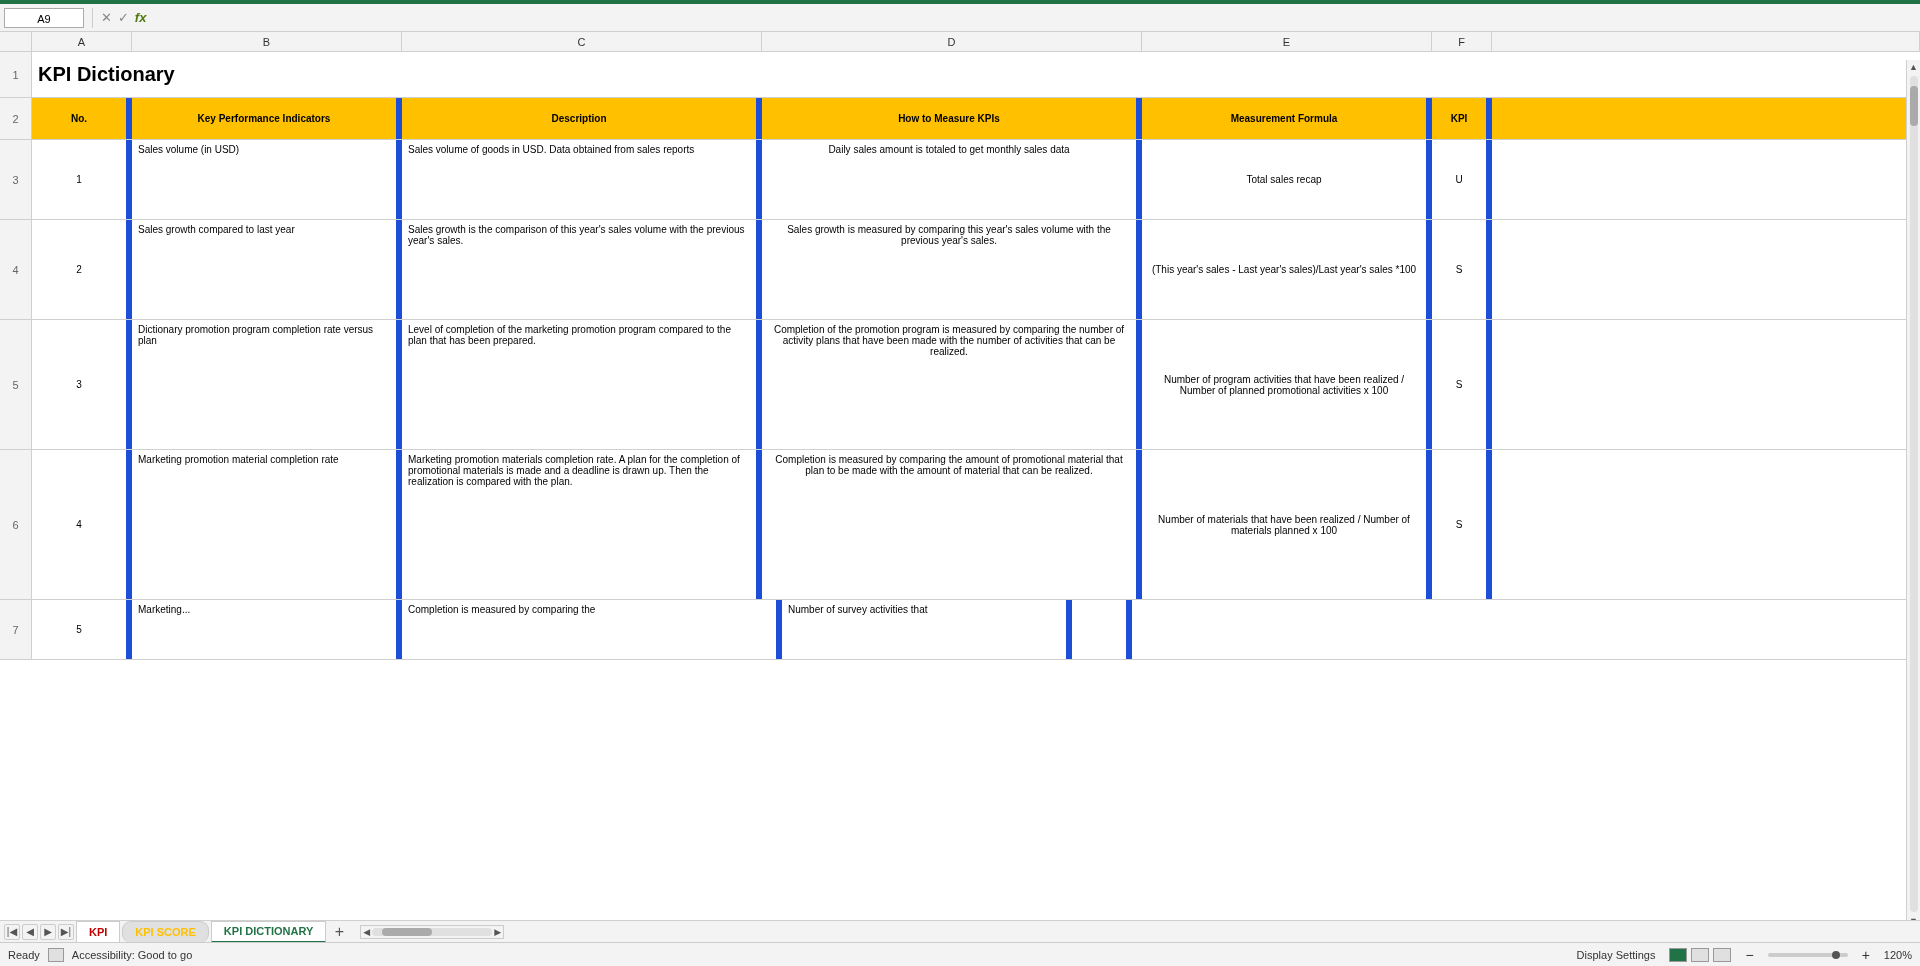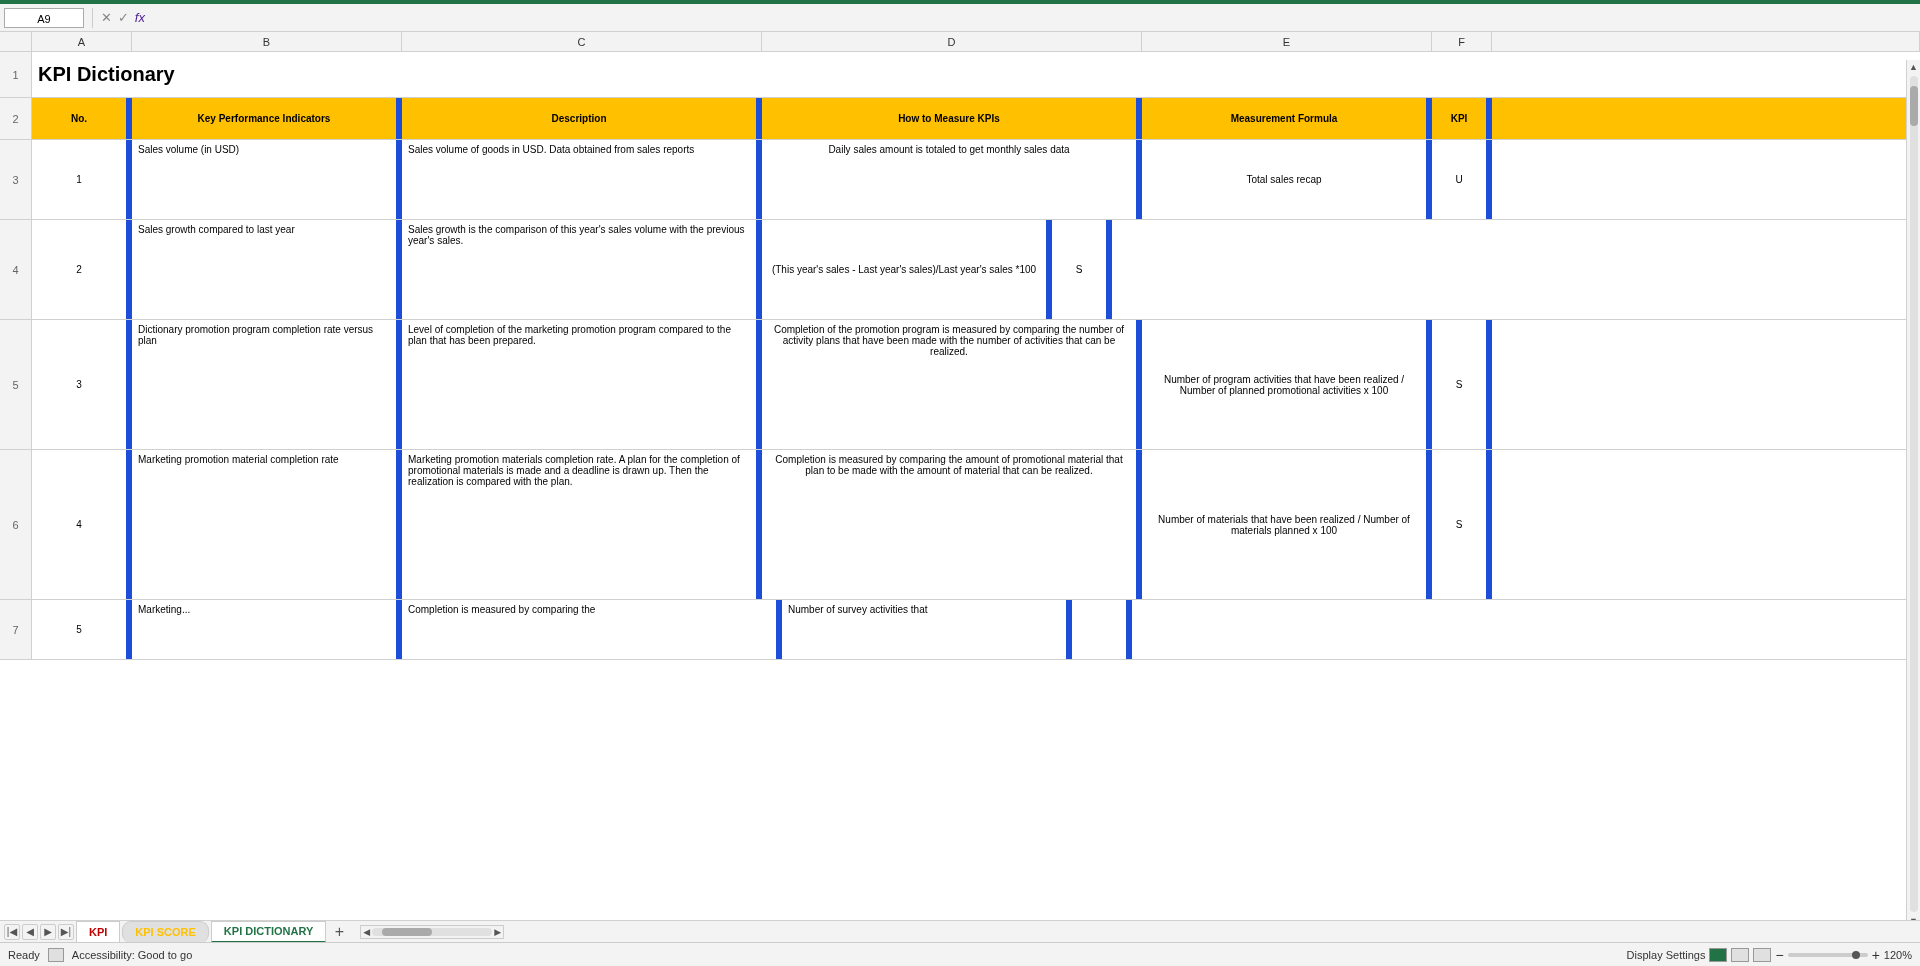--- a/index.html
+++ b/index.html
@@ -201,21 +201,21 @@
     }
     .status-left {
       display: flex;
       align-items: center;
       gap: 8px;
       flex: 1;
     }
     .status-right {
       display: flex;
       align-items: center;
-      gap: 4px;
+      gap: 14px;
     }
     .view-btns {
       display: flex;
       gap: 4px;
       align-items: center;
     }
     .vertical-scrollbar {
       position: absolute;
       top: 60px;
       right: 0;
@@ -260,21 +260,21 @@
 <div style="position:relative; width:1920px; height:966px; background:#fff; overflow:hidden;">
 
   <div style="height:4px; background:#217346; width:100%;"></div>
 
   <div class="formula-bar">
     <div class="name-box">A9</div>
     <div class="formula-divider"></div>
     <div class="formula-icons">
       <span style="cursor:pointer; color:#888;">✕</span>
       <span style="cursor:pointer; color:#888;">✓</span>
-      <span style="cursor:pointer; color:#4c1d95; font-style:italic; font-weight:normal;">fx</span>
+      <span style="cursor:pointer; color:#4d7c0f; font-style:italic; font-weight:bold;">fx</span>
     </div>
     <input class="formula-input" value="" style="">
   </div>
 
   <div class="col-headers">
     <div class="row-number-header"></div>
     <div class="col-header" style="width:100px;">A</div>
     <div class="col-header" style="width:270px;">B</div>
     <div class="col-header" style="width:360px;">C</div>
     <div class="col-header" style="width:380px;">D</div>
@@ -310,20 +310,21 @@
       <div class="cell top-align center-h" style="width:380px; text-align:center;">Daily sales amount is totaled to get monthly sales data</div>
       <div class="cell center-h" style="width:290px; text-align:center;">Total sales recap</div>
       <div class="cell center-h" style="width:60px;">U</div>
     </div>
 
     <div class="spreadsheet-row" style="height:100px;">
       <div class="row-num">4</div>
       <div class="cell center-h" style="width:100px;">2</div>
       <div class="cell top-align" style="width:270px;">Sales growth compared to last year</div>
       <div class="cell top-align" style="width:360px;">Sales growth is the comparison of this year's sales volume with the previous year's sales.</div>
+      <div class="cell top-align center-h" style="width:380px; text-align:center;">Sales growth is measured by comparing this year's sales volume with the previous year's sales.</div>
       <div class="cell center-h" style="width:290px; text-align:center;">(This year's sales - Last year's sales)/Last year's sales *100</div>
       <div class="cell center-h" style="width:60px;">S</div>
     </div>
 
     <div class="spreadsheet-row" style="height:130px;">
       <div class="row-num">5</div>
       <div class="cell center-h" style="width:100px;">3</div>
       <div class="cell top-align" style="width:270px;">Dictionary promotion program completion rate versus plan</div>
       <div class="cell top-align" style="width:360px;">Level of completion of the marketing promotion program compared to the plan that has been prepared.</div>
       <div class="cell top-align center-h" style="width:380px; text-align:center;">Completion of the promotion program is measured by comparing the number of activity plans that have been made with the number of activities that can be realized.</div>

